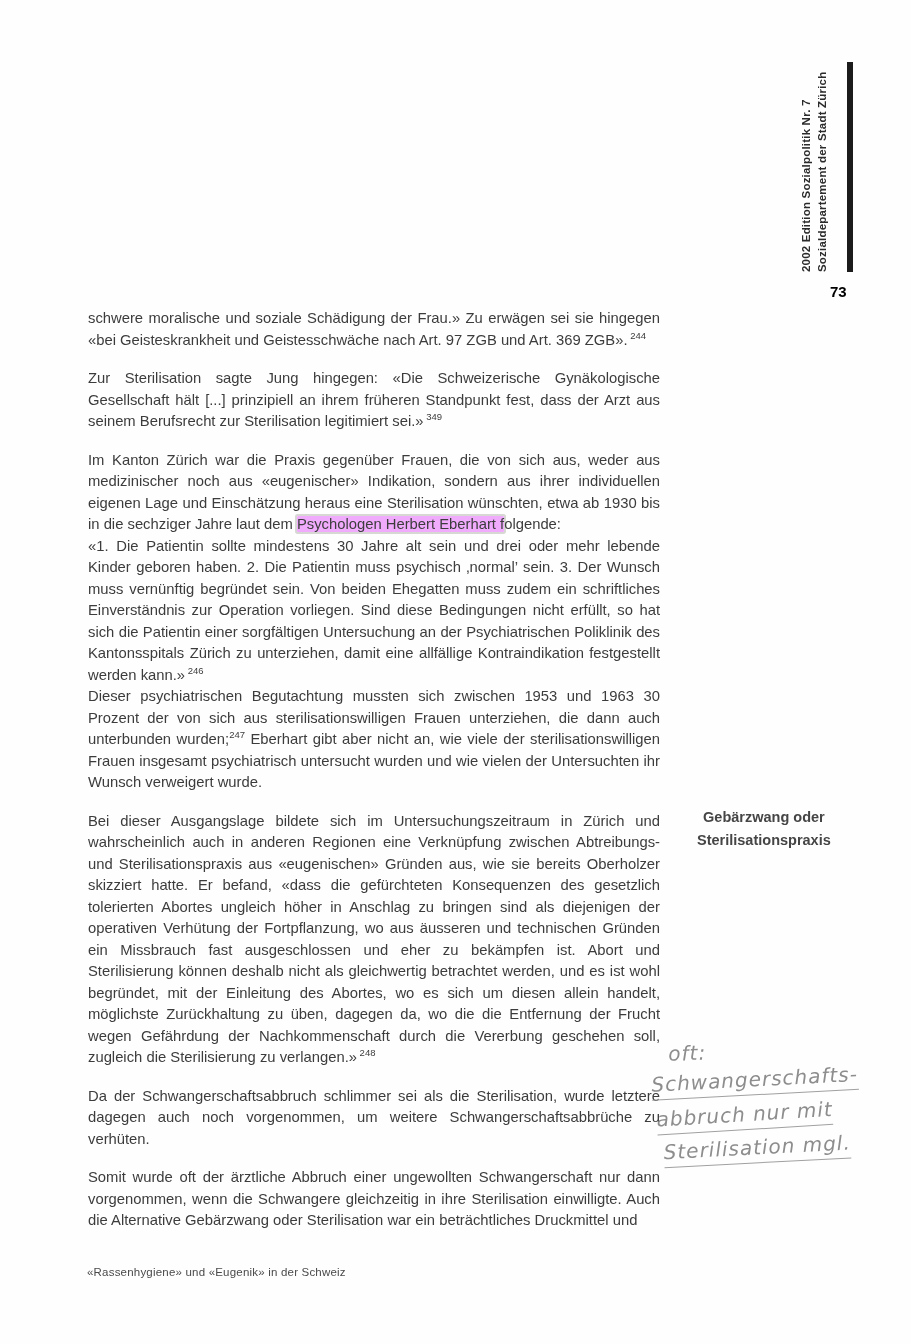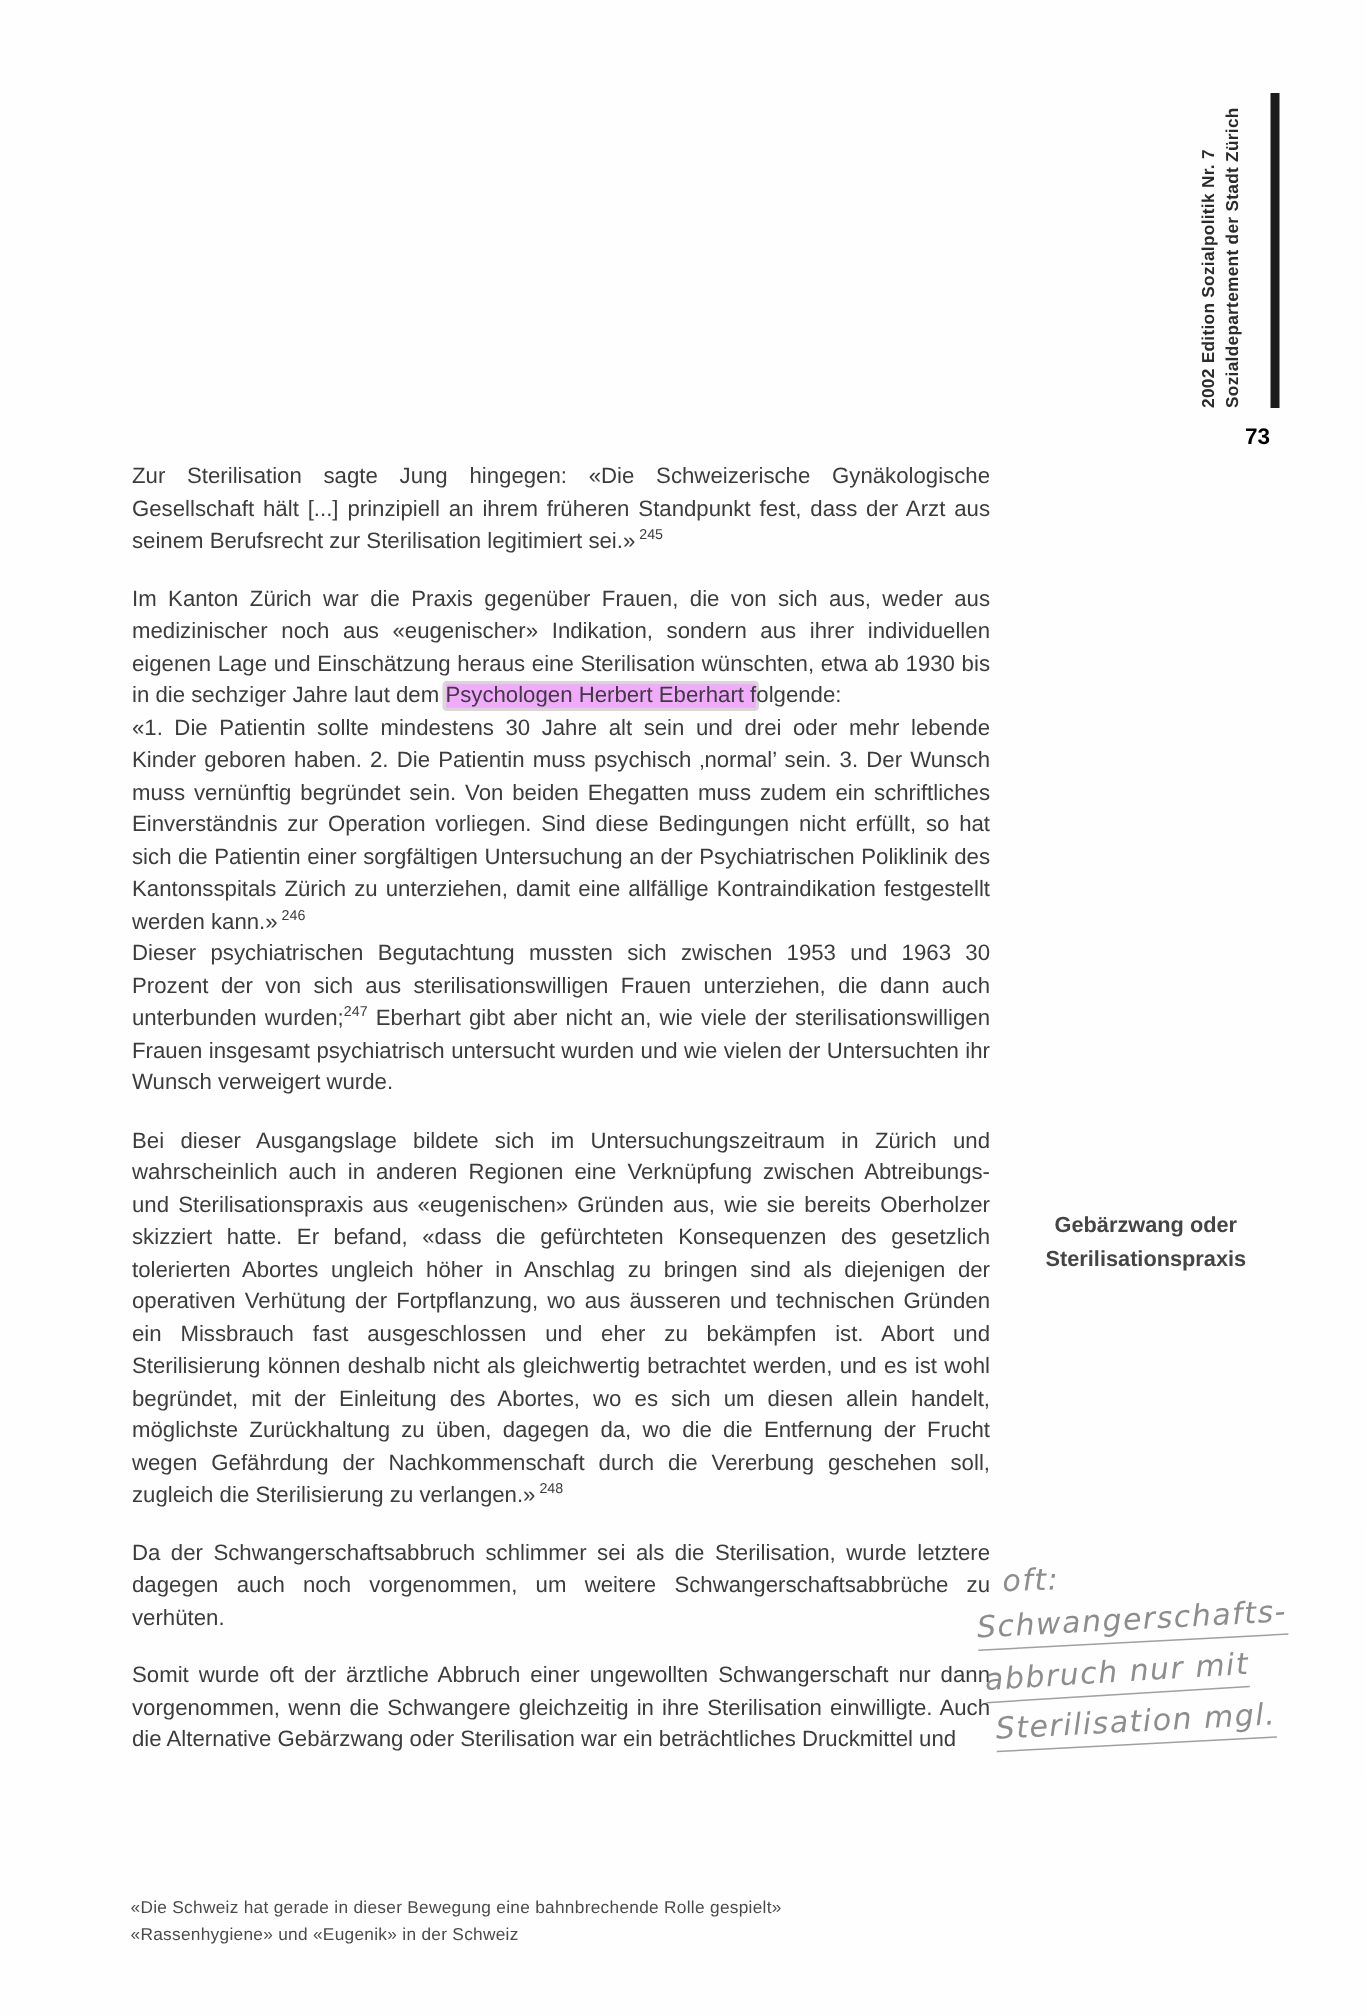--- a/index.html
+++ b/index.html
@@ -120,21 +120,22 @@
 <body>
 
 <div class="page">
 
   <div class="v-text v-line1">2002 Edition Sozialpolitik Nr. 7</div>
   <div class="v-text v-line2">Sozialdepartement der Stadt Zürich</div>
   <div class="side-bar"></div>
   <div class="page-number">73</div>
 
   <div class="main-text" id="paragraphs">
-      <div class="para gap"><span>Zur Sterilisation sagte Jung hingegen: «Die Schweizerische Gynäkologische Gesellschaft hält [...] prinzipiell an ihrem früheren Standpunkt fest, dass der Arzt aus seinem Berufsrecht zur Sterilisation legitimiert sei.»</span><span class="seg-sup"> 245</span></div>
+      <div class="para"><span>schwere moralische und soziale Schädigung der Frau.»  Zu erwägen sei sie hingegen «bei Geisteskrankheit und Geistesschwäche nach Art. 97 ZGB und Art. 369 ZGB».</span><span class="seg-sup"> 244</span></div>
+      <div class="para gap"><span>Zur Sterilisation sagte Jung hingegen: «Die Schweizerische Gynäkologische Gesellschaft hält [...] prinzipiell an ihrem früheren Standpunkt fest, dass der Arzt aus seinem Berufsrecht zur Sterilisation legitimiert sei.»</span><span class="seg-sup"> 349</span></div>
       <div class="para gap"><span>Im Kanton Zürich war die Praxis gegenüber Frauen, die von sich aus, weder aus medizinischer noch aus «eugenischer» Indikation, sondern aus ihrer individuellen eigenen Lage und Einschätzung heraus eine Sterilisation wünschten, etwa ab 1930 bis in die sechziger Jahre laut dem </span><span class="seg-highlight">Psychologen Herbert Eberhart f</span><span>olgende:</span></div>
       <div class="para"><span>«1. Die Patientin sollte mindestens 30 Jahre alt sein und drei oder mehr lebende Kinder geboren haben. 2.  Die Patientin muss psychisch ‚normal’ sein. 3. Der Wunsch muss vernünftig begründet sein. Von beiden Ehegatten muss zudem ein schriftliches Einverständnis zur Operation vorliegen. Sind diese Bedingungen nicht erfüllt, so hat sich die Patientin einer sorgfältigen Untersuchung an der Psychiatrischen Poliklinik des Kantonsspitals Zürich zu unterziehen, damit eine allfällige Kontraindikation festgestellt werden kann.»</span><span class="seg-sup"> 246</span></div>
       <div class="para"><span>Dieser psychiatrischen Begutachtung mussten sich zwischen 1953 und 1963 30 Prozent der von sich aus sterilisationswilligen Frauen unterziehen, die dann auch unterbunden wurden;</span><span class="seg-sup">247</span><span> Eberhart gibt aber nicht an, wie viele der sterilisationswilligen Frauen insgesamt psychiatrisch untersucht wurden und wie vielen der Untersuchten ihr Wunsch verweigert wurde.</span></div>
       <div class="para gap"><span>Bei dieser Ausgangslage bildete sich im Untersuchungszeitraum in Zürich und wahrscheinlich auch in anderen Regionen eine Verknüpfung zwischen Abtreibungs- und Sterilisationspraxis aus «eugenischen» Gründen aus, wie sie bereits Oberholzer skizziert hatte. Er befand, «dass die gefürchteten Konsequenzen des gesetzlich tolerierten Abortes ungleich höher in Anschlag zu bringen sind als diejenigen der operativen Verhütung der Fortpflanzung, wo aus äusseren und technischen Gründen ein Missbrauch fast ausgeschlossen und eher zu bekämpfen ist. Abort und Sterilisierung können deshalb nicht als gleichwertig betrachtet werden, und es ist wohl begründet, mit der Einleitung des Abortes, wo es sich um diesen allein handelt, möglichste Zurückhaltung zu üben, dagegen da, wo die die Entfernung der Frucht wegen Gefährdung der Nachkommenschaft durch die Vererbung geschehen soll, zugleich die Sterilisierung zu verlangen.»</span><span class="seg-sup"> 248</span></div>
       <div class="para gap"><span>Da der Schwangerschaftsabbruch schlimmer sei als die Sterilisation, wurde letztere dagegen auch noch vorgenommen, um weitere Schwangerschaftsabbrüche zu verhüten.</span></div>
       <div class="para gap"><span>Somit wurde oft der ärztliche Abbruch einer ungewollten Schwangerschaft nur dann vorgenommen, wenn die Schwangere gleichzeitig in ihre Sterilisation einwilligte. Auch die Alternative Gebärzwang oder Sterilisation war ein beträchtliches Druckmittel und</span></div>
     </div>
 
   <div class="margin-note">
     <div>Gebärzwang oder</div>
@@ -142,17 +143,16 @@
   </div>
 
   <div class="handwriting">
     <div class="hw-line hw-0">oft:</div>
     <div class="hw-line hw-1"><span class="hw-underline">Schwangerschafts-</span></div>
     <div class="hw-line hw-2"><span class="hw-underline">abbruch nur mit</span></div>
     <div class="hw-line hw-3"><span class="hw-underline">Sterilisation mgl.</span></div>
   </div>
 
   <div class="footer">
-    <div>«Die Schweiz hat gerade in dieser Bewegung eine bahnbrechende Rolle gespielt»</div>
     <div>«Rassenhygiene» und «Eugenik» in der Schweiz</div>
   </div>
 
 </div>
 
 </body></html>

